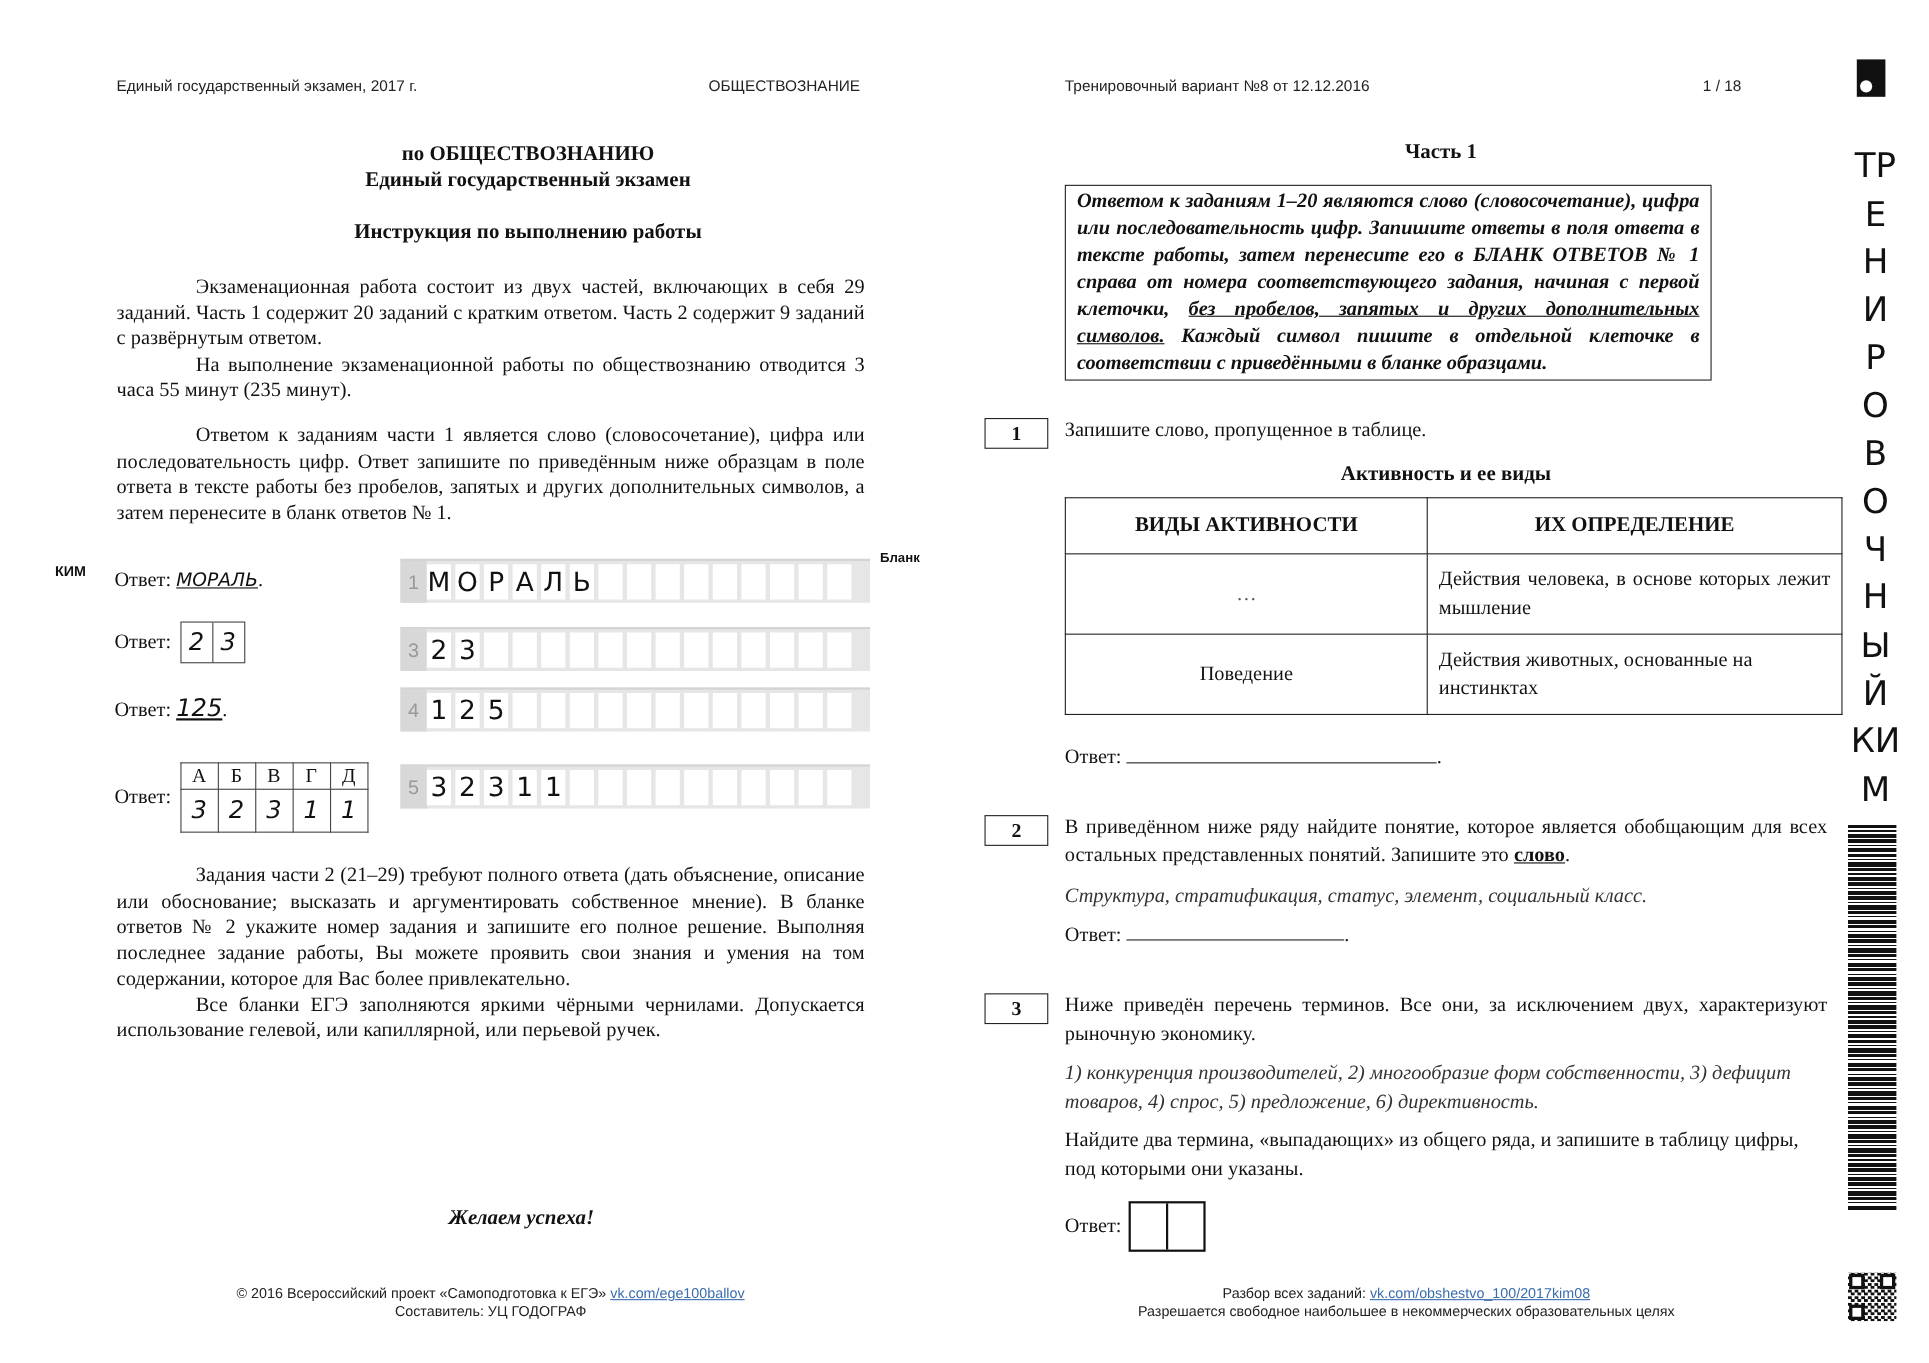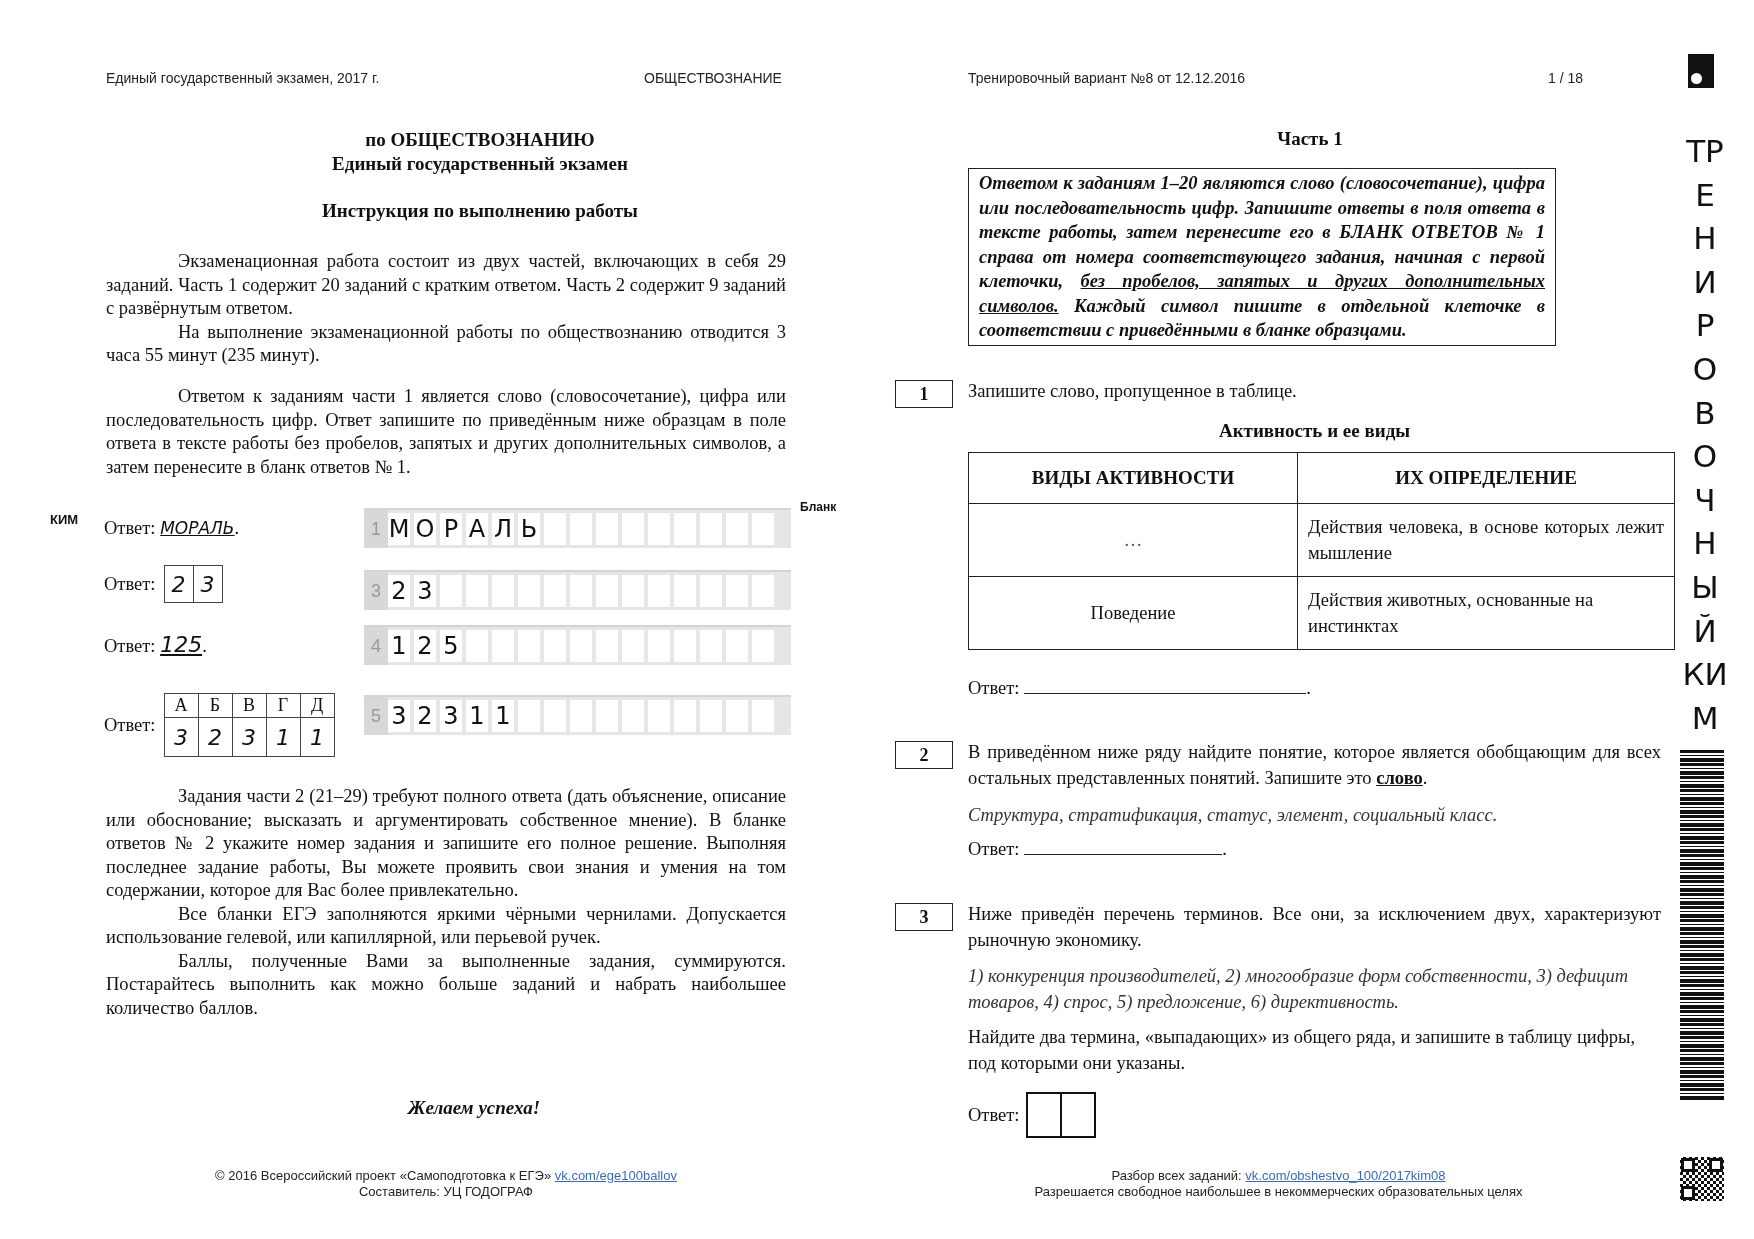--- a/index.html
+++ b/index.html
@@ -211,21 +211,20 @@
       <span></span>
       <span></span>
       <span></span>
       <span></span>
   </div>
 </div>
 
 <div class="abs p justify" id="part2">
   <div class="indent">Задания части 2 (21–29) требуют полного ответа (дать объяснение, описание или обоснование; высказать и аргументировать собственное мнение). В бланке ответов № 2 укажите номер задания и запишите его полное решение. Выполняя последнее задание работы, Вы можете проявить свои знания и умения на том содержании, которое для Вас более привлекательно.</div>
   <div class="indent">Все бланки ЕГЭ заполняются яркими чёрными чернилами. Допускается использование гелевой, или капиллярной, или перьевой ручек.</div>
-  <div class="indent">Баллы, полученные Вами за выполненные задания, суммируются. Постарайтесь выполнить как можно больше заданий и набрать наибольшее количество баллов.</div>
 </div>
 <div class="abs bold ital" style="left:408px;top:1097px;font-size:19px;">Желаем успеха!</div>
 
 <div class="abs footer" style="left:106px;top:1168px;width:680px;">
   <div><span>© 2016 Всероссийский проект «Самоподготовка к ЕГЭ»</span> <a class="link">vk.com/ege100ballov</a></div>
   <div>Составитель: УЦ ГОДОГРАФ</div>
 </div>
 
 <div class="abs center bold" id="part1-title">Часть 1</div>
 <div class="abs" id="infobox">

